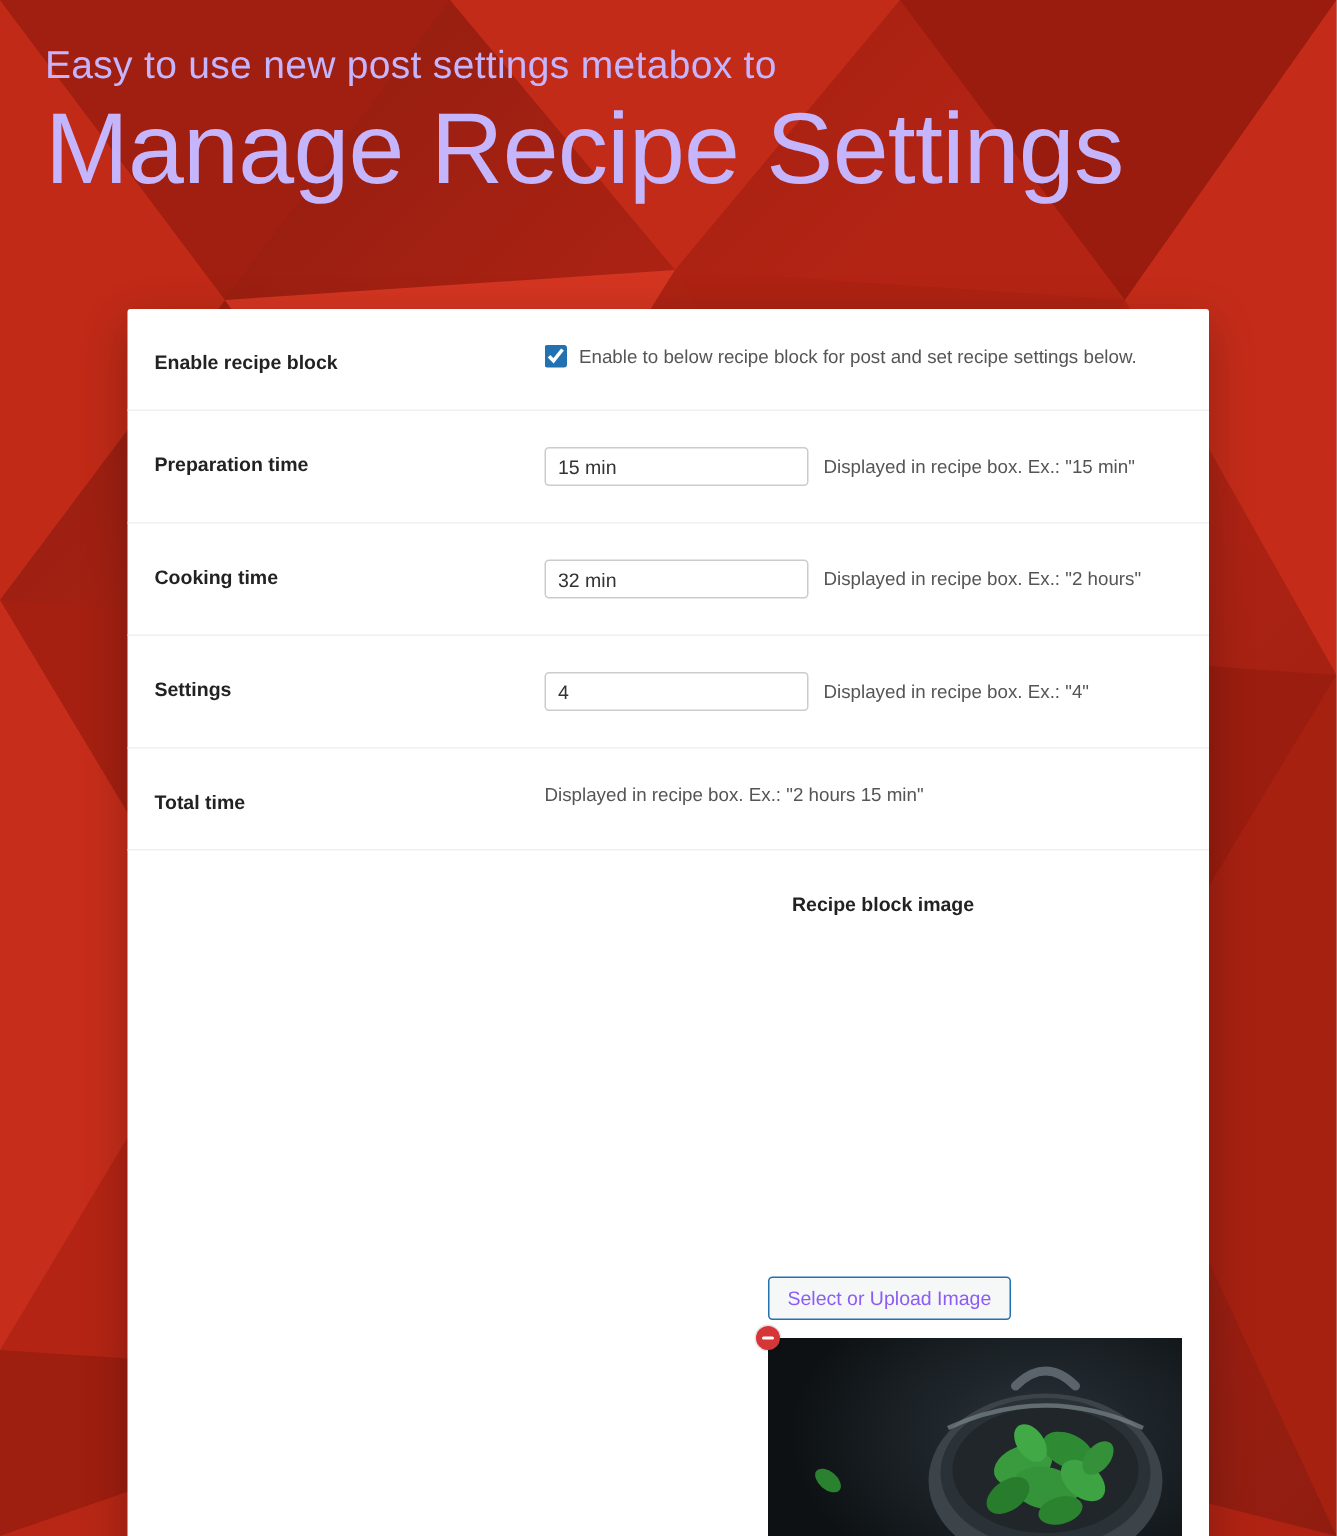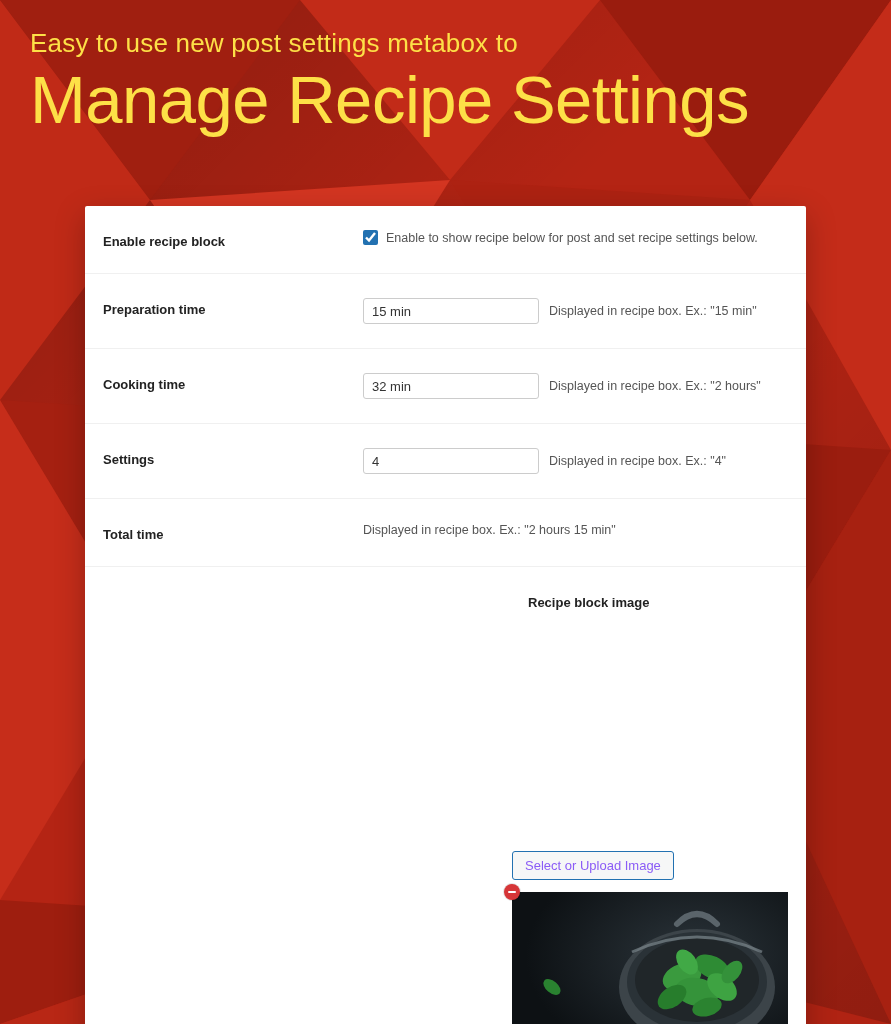--- a/index.html
+++ b/index.html
@@ -15,21 +15,21 @@
     background:
       linear-gradient(135deg, rgba(0,0,0,0.25) 0%, rgba(0,0,0,0) 40%),
       linear-gradient(315deg, rgba(0,0,0,0.2) 0%, rgba(0,0,0,0) 50%),
       #b42414;
   }
   .bg svg { position:absolute; inset:0; width:100%; height:100%; }
 
   .hero {
     position: relative;
     padding: 28px 30px 8px 30px;
-    color: #fde047;
+    color: #c4b5fd;
   }
   .hero .subtitle {
     font-size: 26px;
     font-weight: 300;
     letter-spacing: 0.2px;
   }
   .hero .title {
     font-size: 67px;
     font-weight: 400;
     letter-spacing: -0.5px;
@@ -192,21 +192,21 @@
 </div>
 
 <div class="panel-wrap">
   <div class="panel">
 
     <div class="row">
       <div class="label">Enable recipe block</div>
       <div class="control">
         <label class="check-wrap">
           <input type="checkbox" checked="" style="">
-          <span class="hint">Enable to show recipe below for post and set recipe settings below.</span>
+          <span class="hint">Enable to below recipe block for post and set recipe settings below.</span>
         </label>
       </div>
     </div>
 
     <div class="row">
       <div class="label">Preparation time</div>
       <div class="control">
         <input type="text" value="15 min" style="">
         <span class="hint">Displayed in recipe box. Ex.: "15 min"</span>
       </div>

